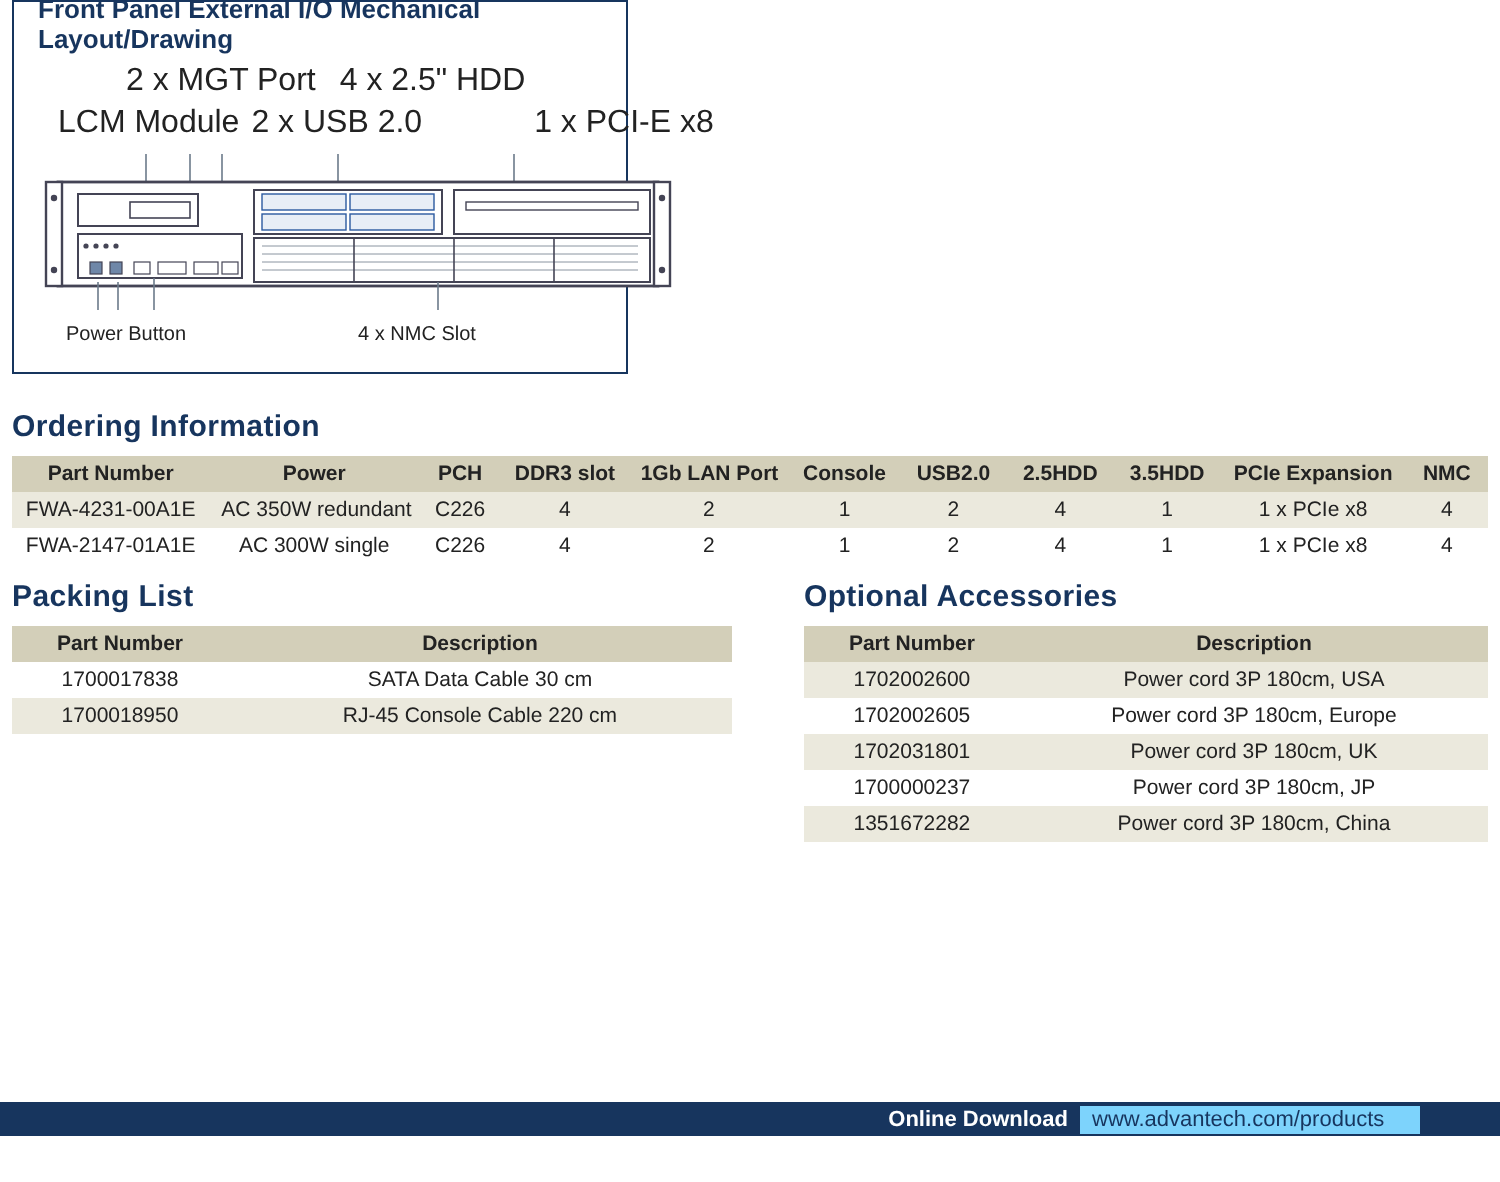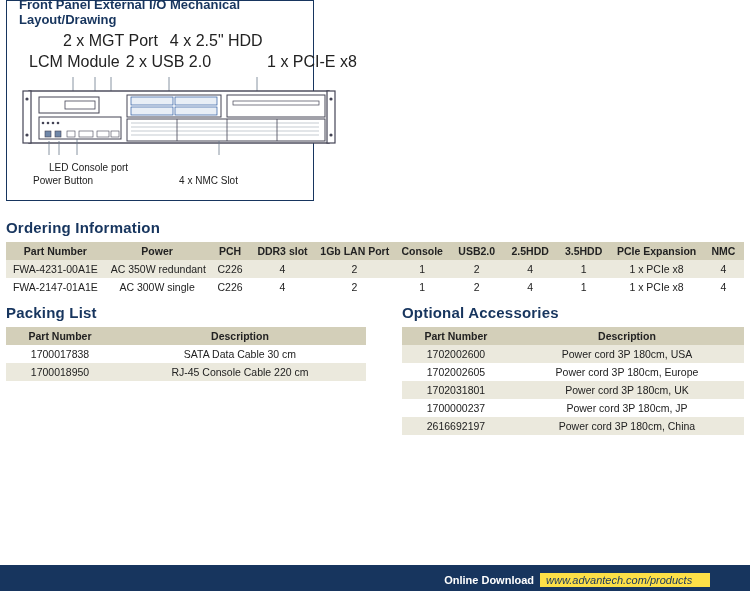--- a/index.html
+++ b/index.html
@@ -76,41 +76,40 @@
     gap: 36px;
     align-items: flex-start;
     margin-top: 2px;
   }
   .left-col { width: 362px; }
   .right-col { width: 344px; }
 
   
   .footer-bar {
     margin-top: 130px;
-    height: 30px;
+    height: 17px;
     background: #17355e;
     display: flex;
     align-items: center;
     justify-content: flex-end;
     padding-right: 40px;
   }
   .footer-label {
     color: #fff;
     font-weight: bold;
     font-size: 11px;
     margin-right: 6px;
   }
   .footer-url {
-    background: #fde047;
+    background: #7dd3fc;
     color: #17355e;
     font-size: 11px;
     padding: 1px 6px;
     display: inline-block;
     width: 170px;
-    font-style: italic;
   }
 </style>
 </head>
 <body>
 
 <div class="page">
 
   <div class="drawing-panel">
     <div class="drawing-title">Front Panel External I/O Mechanical Layout/Drawing</div>
 
@@ -173,21 +172,20 @@
       <rect x="208" y="18" width="98" height="22" fill="#fff" stroke="#445" stroke-width="1"></rect>
       <rect x="214" y="24" width="86" height="4" fill="#fff" stroke="#445" stroke-width="0.7"></rect>
 
       <line x1="30" y1="64" x2="30" y2="78" stroke="#6b7a8a" stroke-width="0.8"></line>
       <line x1="40" y1="64" x2="40" y2="78" stroke="#6b7a8a" stroke-width="0.8"></line>
       <line x1="58" y1="62" x2="58" y2="78" stroke="#6b7a8a" stroke-width="0.8"></line>
       <line x1="200" y1="64" x2="200" y2="78" stroke="#6b7a8a" stroke-width="0.8"></line>
     </svg>
 
     <div class="drawing-labels-bottom">
-      <div class="lb-row"><span style="display:inline-block;width:30px"></span><span>LED</span><span style="display:inline-block;width:3px"></span><span>Console port</span></div>
       <div class="lb-row"><span style="display:inline-block;width:14px"></span><span>Power Button</span><span style="display:inline-block;width:86px"></span><span>4 x NMC Slot</span></div>
     </div>
   </div>
 
   <div class="section-h">Ordering Information</div>
   <table class="data">
     <colgroup>
       <col style="width:96px">
         <col style="width:102px">
         <col style="width:40px">
@@ -296,21 +294,21 @@
             </tr>
           <tr class="odd">
               <td>1702031801</td>
               <td>Power cord 3P 180cm, UK</td>
             </tr>
           <tr class="even">
               <td>1700000237</td>
               <td>Power cord 3P 180cm, JP</td>
             </tr>
           <tr class="odd">
-              <td>2616692197</td>
+              <td>1351672282</td>
               <td>Power cord 3P 180cm, China</td>
             </tr>
         </tbody>
       </table>
     </div>
   </div>
 
 </div>
 
 <div class="footer-bar">

